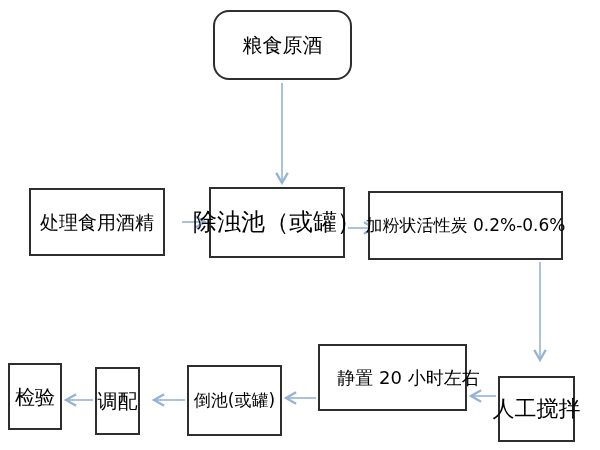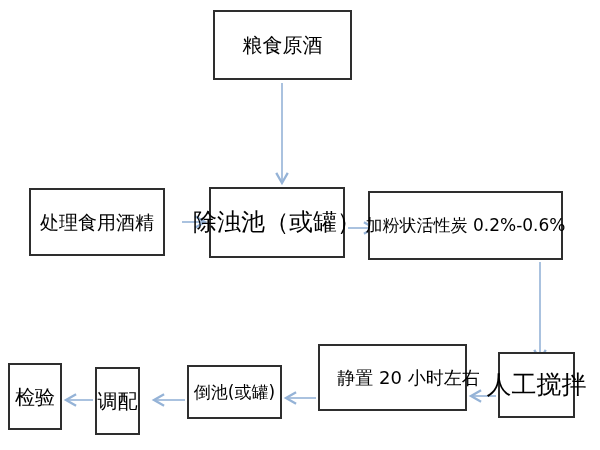--- a/index.html
+++ b/index.html
@@ -16,27 +16,27 @@
     box-sizing:border-box;
     border:2px solid #2e2e2e;
     background:#ffffff;
     color:#000000;
     display:flex;align-items:center;justify-content:center;
     text-align:center;
     font-size:20px;
     white-space:nowrap;
     line-height:1.1;
   }
-  .n-grain   {left:213px;top:10px; width:139px;height:70px;}
+  .n-grain   {left:213px;top:10px; width:139px;height:70px;border-radius:16px;}
   .n-alcohol {left:29px; top:188px;width:136px;height:68px;font-size:19px;}
   .n-pool    {left:209px;top:187px;width:136px;height:71px;font-size:24px;}
   .n-carbon  {left:368px;top:191px;width:195px;height:69px;font-size:17px;}
-  .n-stir    {left:498px;top:352px;width:77px; height:66px;font-size:25px;}
+  .n-stir    {left:498px;top:376px;width:77px; height:66px;font-size:22px;}
   .n-stand   {left:318px;top:344px;width:149px;height:67px;font-size:18px;padding-left:32px;}
-  .n-pour    {left:187px;top:365px;width:95px; height:54px;font-size:17px;}
+  .n-pour    {left:187px;top:365px;width:95px; height:71px;font-size:17px;}
   .n-blend   {left:95px; top:367px;width:45px; height:68px;}
   .n-inspect {left:8px;  top:363px;width:54px; height:67px;}
   .arrow-line{stroke:#95b3d7;stroke-width:1.6;fill:none;}
 </style>
 </head>
 <body>
 
 <div id="canvas">
 
   <svg id="arrow-layer" viewBox="0 0 600 450" xmlns="http://www.w3.org/2000/svg">

